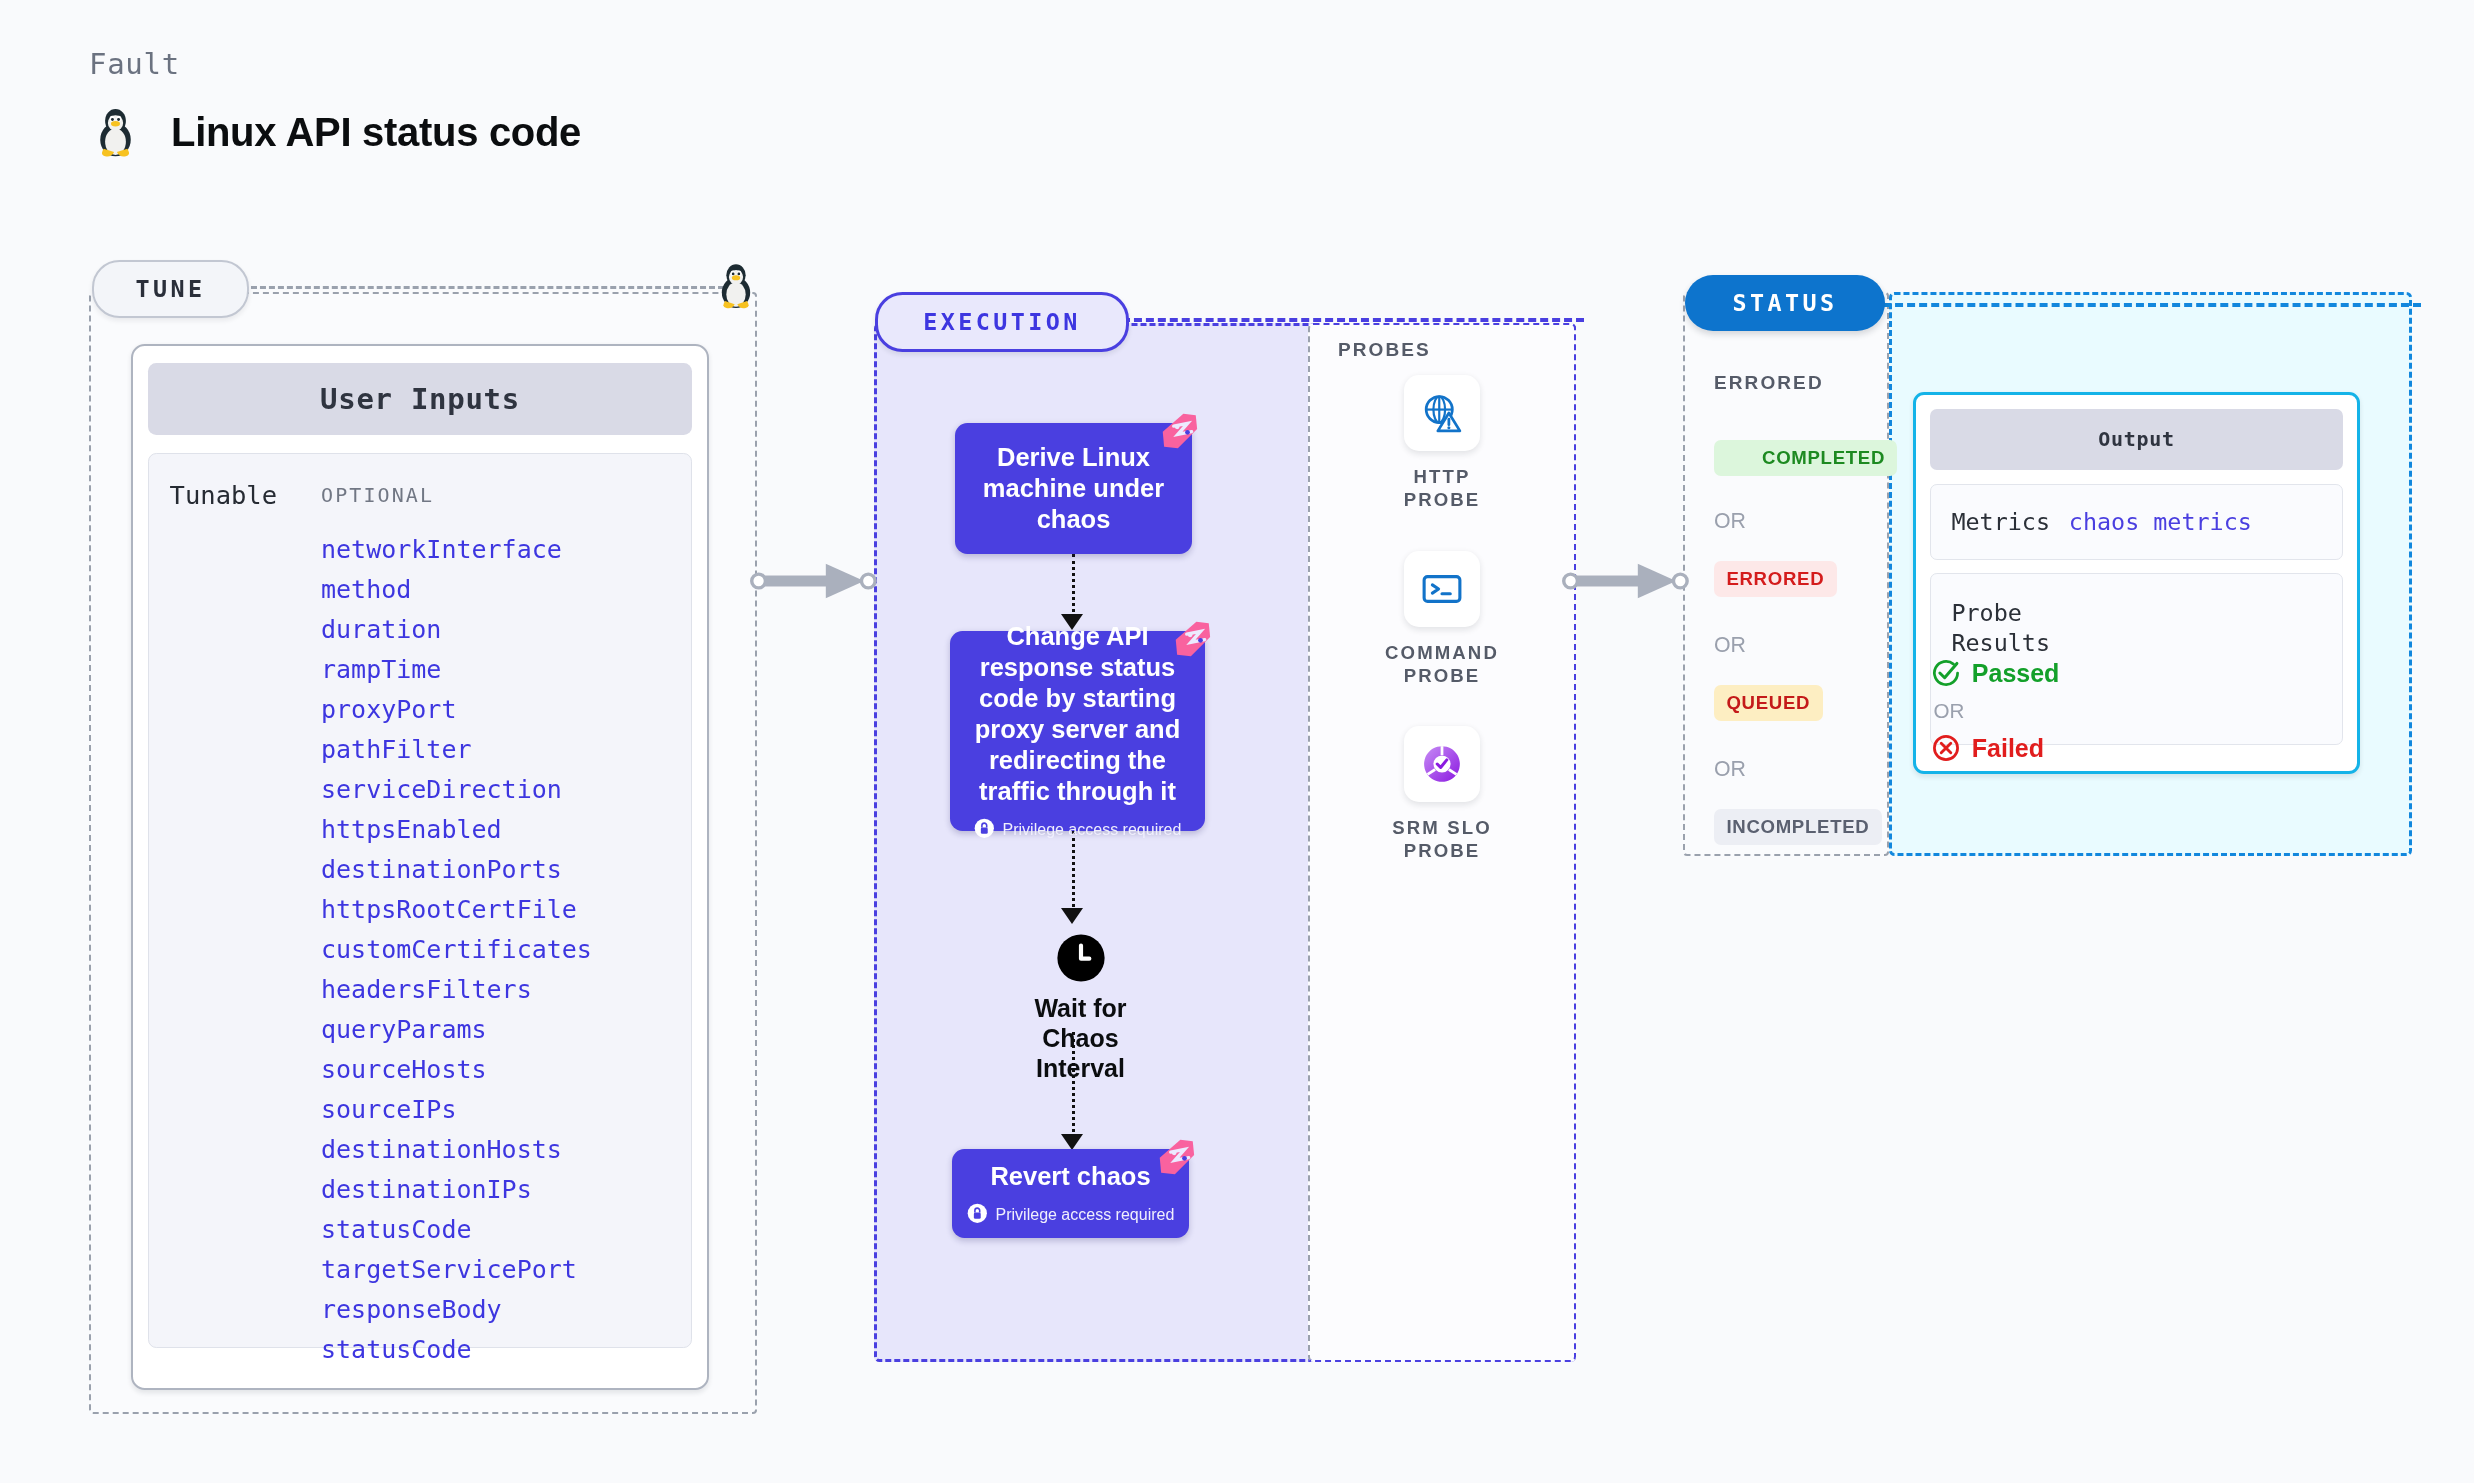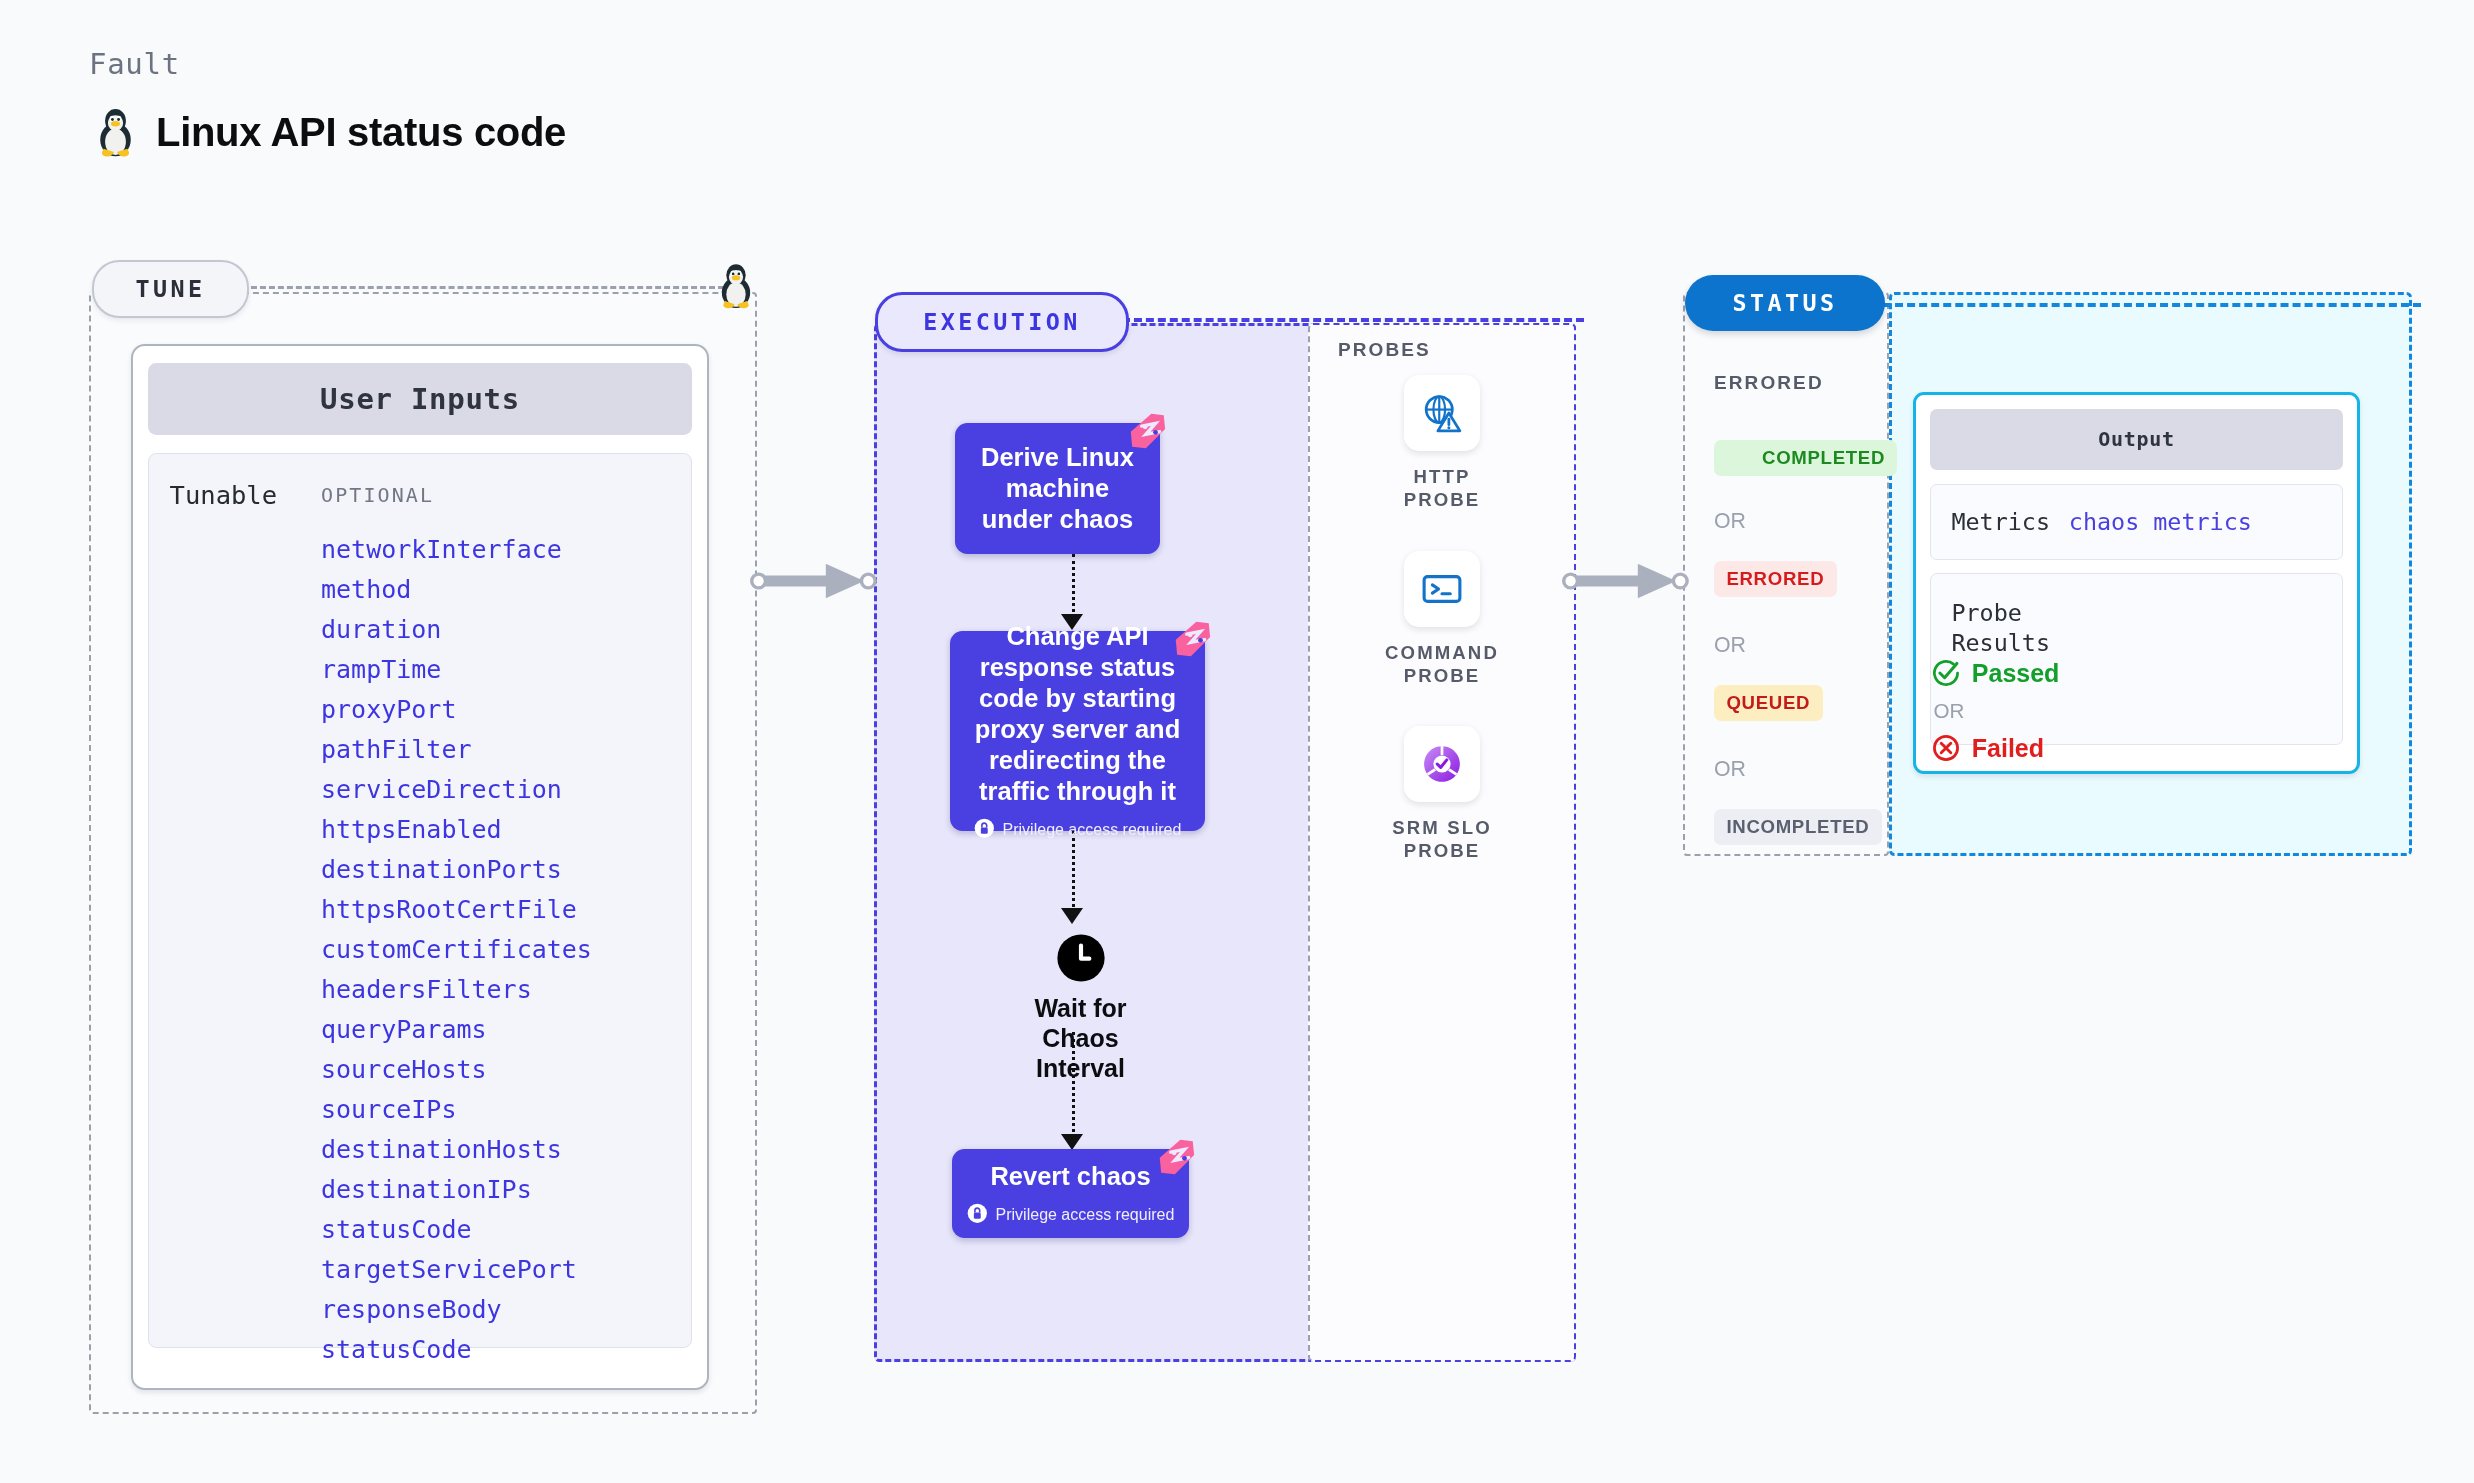--- a/index.html
+++ b/index.html
@@ -9,21 +9,21 @@
     font-family:"Liberation Sans", sans-serif;
     -webkit-font-smoothing:antialiased;
   }
   .mono{font-family:"DejaVu Sans Mono","Liberation Mono",monospace;}
 
   
   #hdr-fault{
     position:absolute;left:89px;top:47px;
     font-size:29px;letter-spacing:0.7px;color:#6b7280;
   }
-  #hdr-title-row{position:absolute;left:94px;top:107px;display:flex;align-items:center;gap:19px;}
+  #hdr-title-row{position:absolute;left:94px;top:107px;display:flex;align-items:center;gap:34px;}
   #hdr-title{font-size:40px;font-weight:bold;color:#0b0d0f;letter-spacing:-0.3px;}
 
   
   .tux{display:block;}
 
   
   .stage-dash{position:absolute;box-sizing:border-box;}
 
   
   #tune-dash{
@@ -239,21 +239,21 @@
 </svg>
 
 <div id="exec-dash" class="stage-dash"></div>
 <div id="probes-dash" class="stage-dash"></div>
 <div id="exec-line"></div>
 <div id="exec-badge">
   <span class="mono">EXECUTION</span>
 </div>
 <div id="probes-label">PROBES</div>
 
-<div class="flow-node" style="left:955px;top:423px;width:205px;height:131px;">
+<div class="flow-node" style="left:955px;top:423px;width:237px;height:131px;">
   <div class="ttl" style="padding:0 16.5px;">Derive Linux machine under chaos</div>
   <span class="ribbon">
     <svg width="44" height="44" viewBox="0 0 64 64">
       <path d="M4 30 L34 4 L52 6 L54 26 L26 54 L6 52 Z" fill="#f9629f"></path>
       <path d="M20 22 L40 18 L26 34 L46 30" stroke="#eceaff" stroke-width="5" fill="none" stroke-linecap="round"></path>
       <circle cx="25" cy="23" r="3.5" fill="#eceaff"></circle>
       <circle cx="40" cy="31" r="3.5" fill="#4a3fe0"></circle>
     </svg>
   </span>
 </div>

